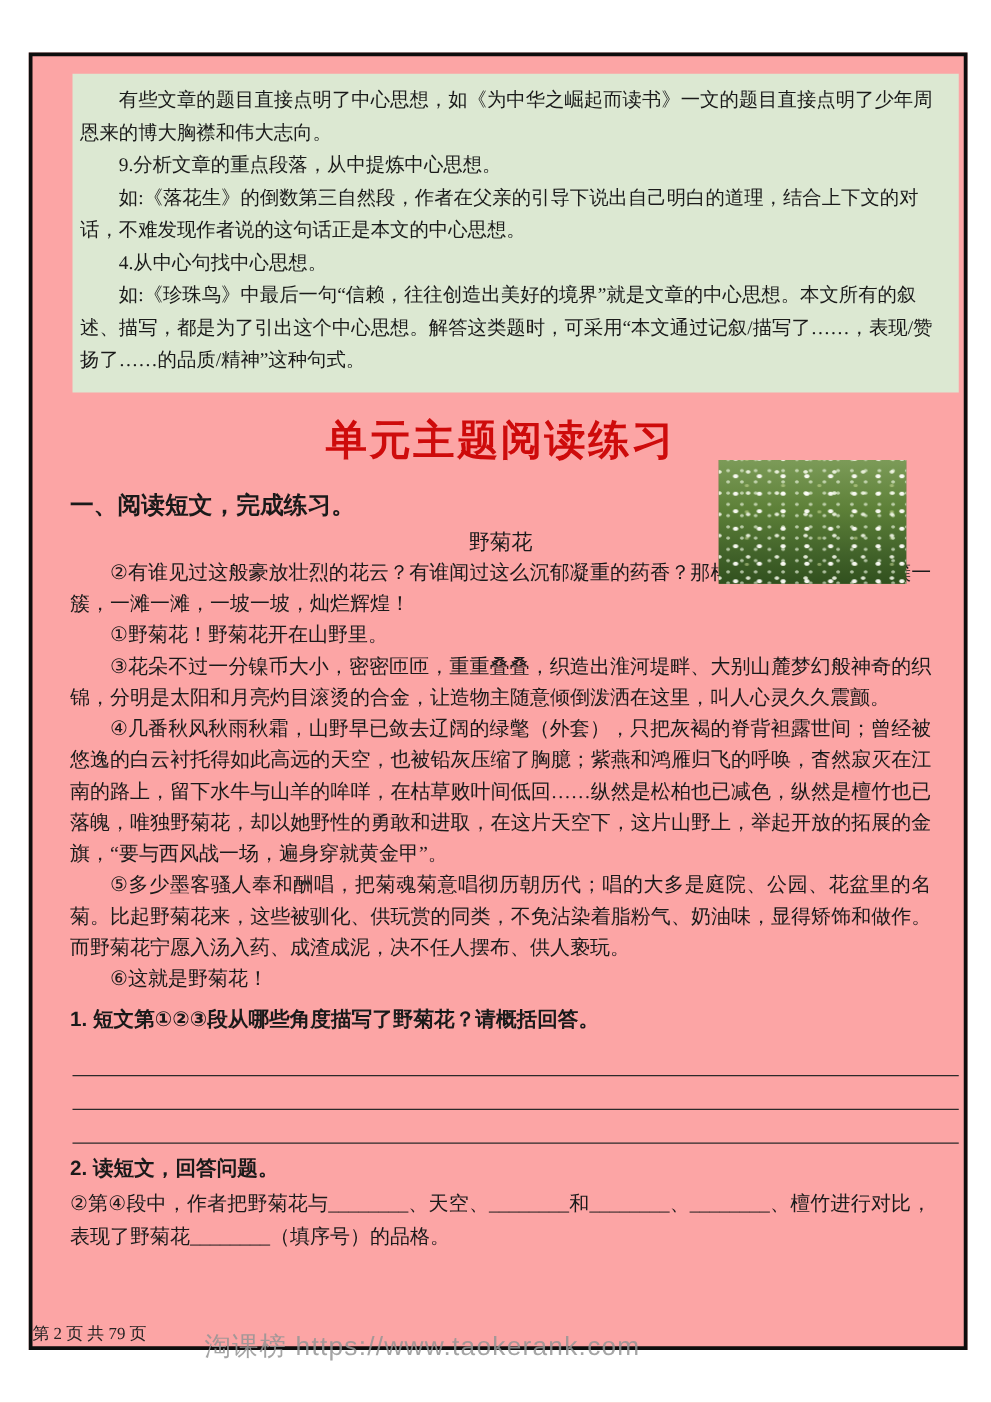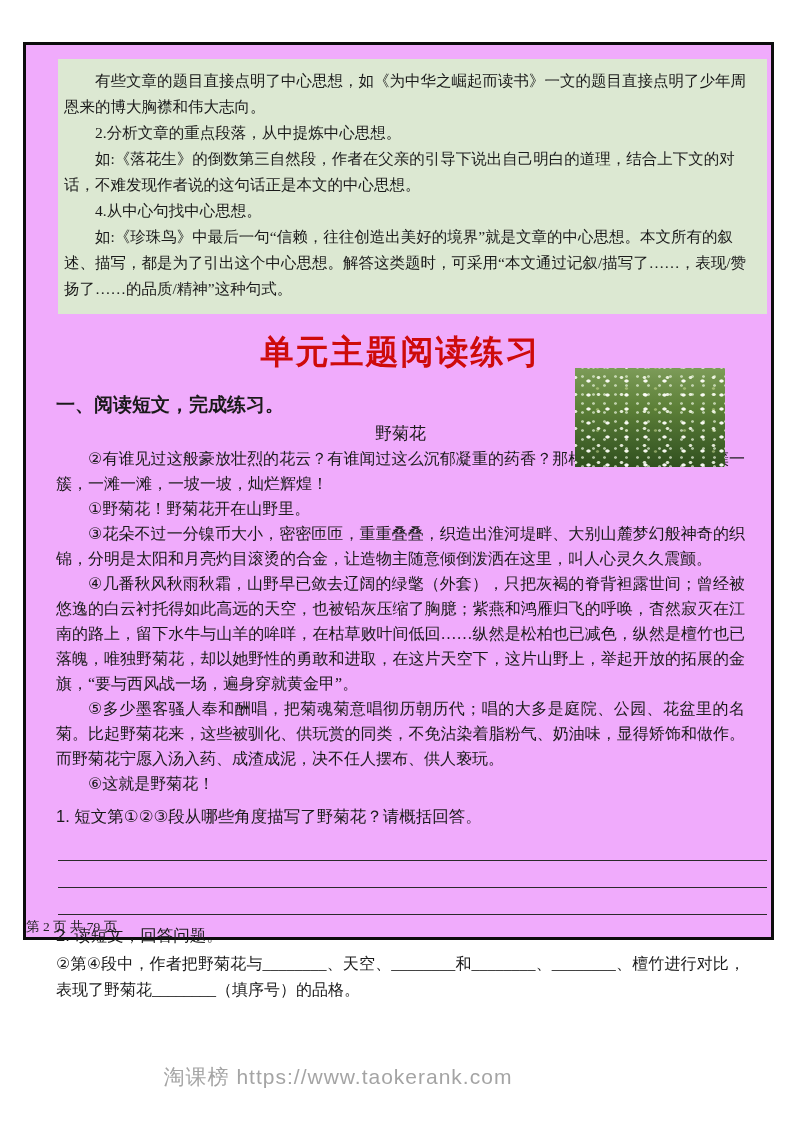--- a/index.html
+++ b/index.html
@@ -6,25 +6,25 @@
   body{
     width:793px;height:1122px;
     background:#ffffff;
     position:relative;
     font-family:"Liberation Serif","DejaVu Sans",serif;
     color:#1a1a1a;
     overflow:hidden;
   }
   .sheet{
     position:absolute;left:23px;top:42px;
-    width:751px;height:898px;
+    width:751px;height:1038px;
     box-sizing:border-box;
     border:3px solid #0d0d0d;
     padding:0 26px 0 30px;
-    background:#f0abfc;
+    background:#fca5a5;
   }
   
   .green-box{
     background:#dce8d2;
     margin:14px -22px 0 2px;
     padding:9px 14px 12px 6px;
     font-size:15.5px;
     line-height:26px;
   }
   .green-box p{margin:0;text-indent:2em;}
@@ -56,21 +56,21 @@
     margin:0;
     font-size:16px;
     line-height:25px;
     text-indent:2em;
     text-align:justify;
   }
   .question{
     margin:8px 0 0 0;
     font-size:16.5px;
     line-height:24px;
-    font-weight:normal;
+    font-weight:bold;
     font-family:"Liberation Sans","DejaVu Sans",sans-serif;
   }
   .answer-lines{margin:6px -22px 0 2px;}
   .answer-line{
     height:26px;
     border-bottom:1.5px solid #2a2a2a;
   }
   .sub-question{
     margin:4px 0 0 0;
     font-size:16px;
@@ -112,21 +112,21 @@
     z-index:5;
   }
 </style>
 </head>
 <body>
 
 <div class="sheet">
 
   <div class="green-box">
     <p>有些文章的题目直接点明了中心思想，如《为中华之崛起而读书》一文的题目直接点明了少年周恩来的博大胸襟和伟大志向。</p>
-    <p>2.分析文章的重点段落，从中提炼中心思想。</p>
+    <p>9.分析文章的重点段落，从中提炼中心思想。</p>
     <p>如:《落花生》的倒数第三自然段，作者在父亲的引导下说出自己明白的道理，结合上下文的对话，不难发现作者说的这句话正是本文的中心思想。</p>
     <p>4.从中心句找中心思想。</p>
     <p>如:《珍珠鸟》中最后一句“信赖，往往创造出美好的境界”就是文章的中心思想。本文所有的叙述、描写，都是为了引出这个中心思想。解答这类题时，可采用“本文通过记叙/描写了……，表现/赞扬了……的品质/精神”这种句式。</p>
   </div>
 
   <h1 class="main-title">单元主题阅读练习</h1>
 
   <div class="photo"></div>
 
   <h2 class="section-heading">一、阅读短文，完成练习。</h2>

